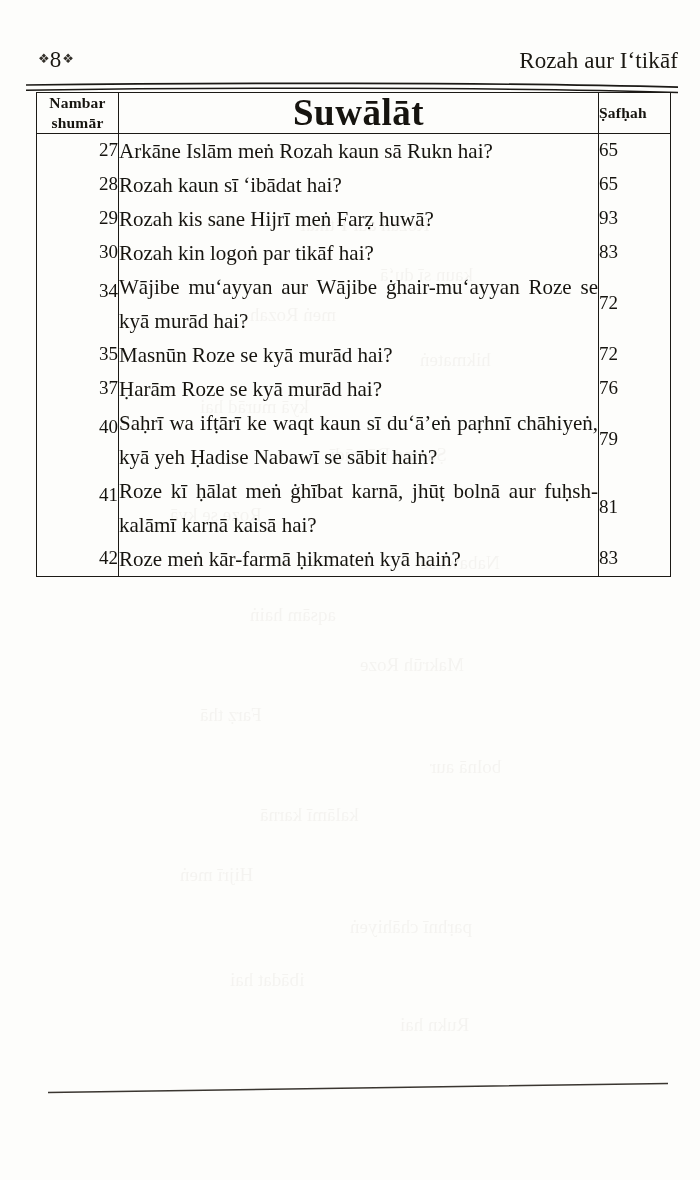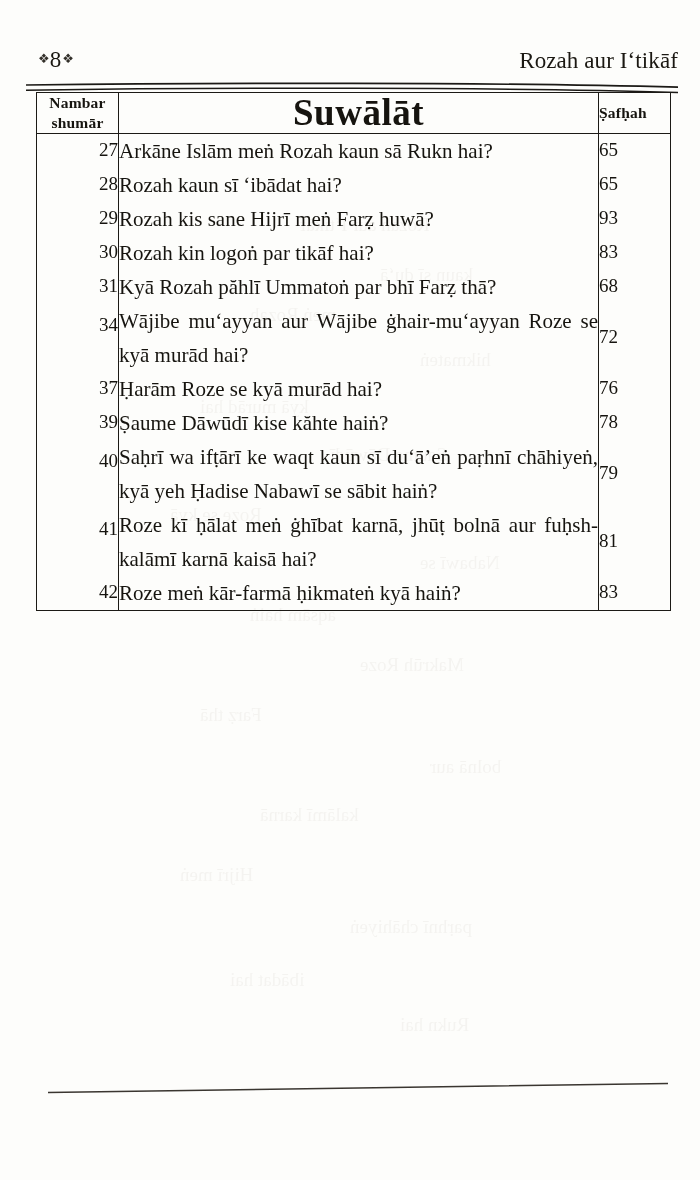--- a/index.html
+++ b/index.html
@@ -253,39 +253,34 @@
           <tr class="r-single">
             <td class="td-num">29</td>
             <td class="td-q single">Rozah kis sane Hijrī meṅ Farẓ huwā?</td>
             <td class="td-pg">93</td>
           </tr>
           <tr class="r-single">
             <td class="td-num">30</td>
             <td class="td-q single">Rozah kin logoṅ par tikāf hai?</td>
             <td class="td-pg">83</td>
           </tr>
-          <tr class="r-single">
-            <td class="td-num">31</td>
-            <td class="td-q single">Kyā Rozah păhlī Ummatoṅ par bhī Farẓ thā?</td>
-            <td class="td-pg">68</td>
-          </tr>
           <tr class="r-multi">
             <td class="td-num">34</td>
             <td class="td-q">Wājibe mu‘ayyan aur Wājibe ġhair-mu‘ayyan Roze se kyā murād hai?</td>
             <td class="td-pg">72</td>
           </tr>
           <tr class="r-single">
+            <td class="td-num">35</td>
+            <td class="td-q single">Masnūn Roze se kyā murād hai?</td>
+            <td class="td-pg">72</td>
+          </tr>
+          <tr class="r-single">
             <td class="td-num">37</td>
             <td class="td-q single">Ḥarām Roze se kyā murād hai?</td>
             <td class="td-pg">76</td>
-          </tr>
-          <tr class="r-single">
-            <td class="td-num">39</td>
-            <td class="td-q single">Ṣaume Dāwūdī kise kăhte haiṅ?</td>
-            <td class="td-pg">78</td>
           </tr>
           <tr class="r-multi">
             <td class="td-num">40</td>
             <td class="td-q">Saḥrī wa ifṭārī ke waqt kaun sī du‘ā’eṅ paṛhnī chāhiyeṅ, kyā yeh Ḥadise Nabawī se sābit haiṅ?</td>
             <td class="td-pg">79</td>
           </tr>
           <tr class="r-multi">
             <td class="td-num">41</td>
             <td class="td-q">Roze kī ḥālat meṅ ġhībat karnā, jhūṭ bolnā aur fuḥsh-kalāmī karnā kaisā hai?</td>
             <td class="td-pg">81</td>

